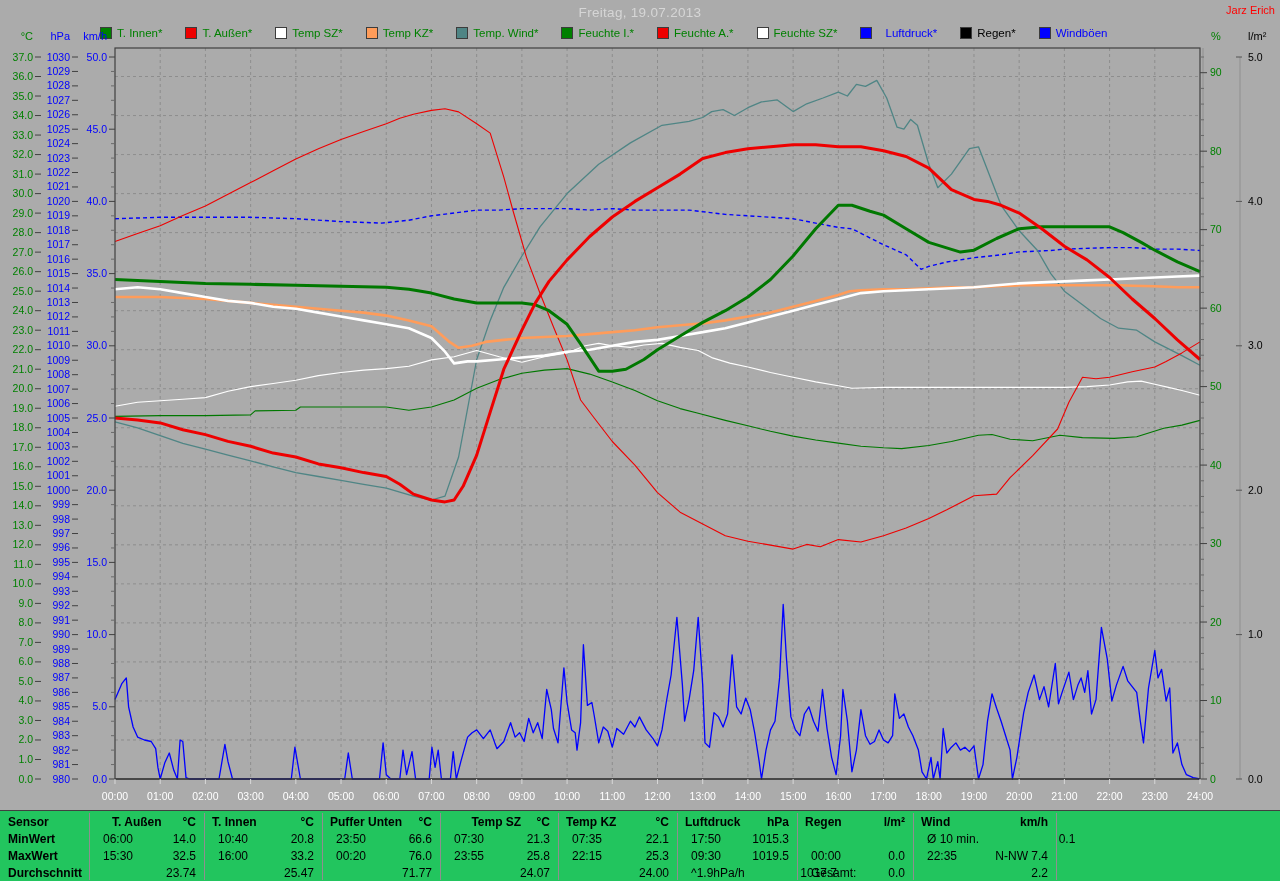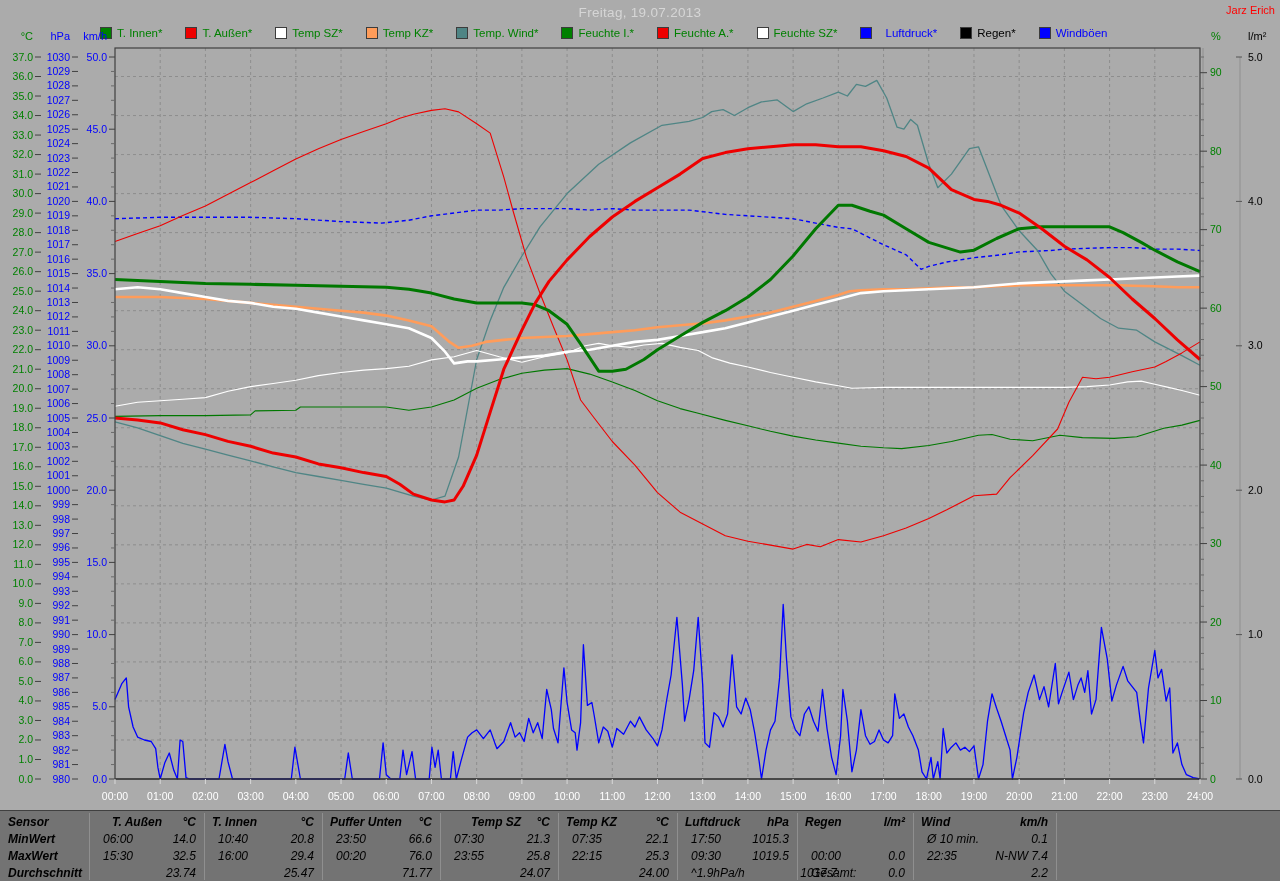--- a/index.html
+++ b/index.html
@@ -5,22 +5,22 @@
   html,body{margin:0;padding:0;background:#ababab;}
   .app{position:relative;width:1280px;height:881px;background:#ababab;
        font-family:"Liberation Sans",sans-serif;overflow:hidden;}
   .titlebar-title{position:absolute;top:5px;left:0;right:0;text-align:center;
        font-size:13.5px;color:#d6d6d6;letter-spacing:.3px;}
   .titlebar-user{position:absolute;top:4px;right:5px;font-size:11px;color:#ff0000;}
   .legend{position:absolute;top:27px;left:100px;display:flex;gap:23px;align-items:center;}
   .legend-item{display:flex;align-items:center;gap:5px;font-size:11.5px;white-space:nowrap;}
   .legend-sw{width:10px;height:10px;border:1px solid #3c3c3c;flex:0 0 auto;}
   #chart{position:absolute;left:0;top:0;}
-  .dtable{position:absolute;left:0;top:810px;width:1280px;height:71px;background:#737373;
-       border-top:1px solid #404040;font-size:12px;color:#000;font-style:italic;}
+  .dtable{position:absolute;left:0;top:810px;width:1280px;height:71px;background:#22c55e;
+       border-top:1px solid #404040;font-size:12px;color:#000;}
   .tcell{position:absolute;white-space:nowrap;line-height:16px;}
   .tsep{position:absolute;top:2px;bottom:2px;width:1px;background:#8f8f8f;}
   .b{font-weight:700;}
 </style>
 </head>
 <body>
 
 <div class="app">
   <div class="titlebar-title">Freitag, 19.07.2013</div>
   <div class="titlebar-user">Jarz Erich</div>
@@ -518,21 +518,21 @@
       <div class="tcell" style="left: 124px; top: 20px; width: 72px; text-align: right;">14.0</div>
       <div class="tcell" style="left: 103px; top: 37px; width: 63.25px; text-align: left;">15:30</div>
       <div class="tcell" style="left: 124px; top: 37px; width: 72px; text-align: right;">32.5</div>
       <div class="tcell" style="left: 124px; top: 54px; width: 72px; text-align: right;">23.74</div>
       <div class="tsep" style="left: 89px;"></div>
       <div class="tcell b" style="left: 212px; top: 3px; width: 73.16px; text-align: left;">T. Innen</div>
       <div class="tcell b" style="left: 256px; top: 3px; width: 58px; text-align: right;">°C</div>
       <div class="tcell" style="left: 218px; top: 20px; width: 64.9px; text-align: left;">10:40</div>
       <div class="tcell" style="left: 242px; top: 20px; width: 72px; text-align: right;">20.8</div>
       <div class="tcell" style="left: 218px; top: 37px; width: 64.9px; text-align: left;">16:00</div>
-      <div class="tcell" style="left: 242px; top: 37px; width: 72px; text-align: right;">29.4</div>
+      <div class="tcell" style="left: 242px; top: 37px; width: 72px; text-align: right;">33.2</div>
       <div class="tcell" style="left: 242px; top: 54px; width: 72px; text-align: right;">25.47</div>
       <div class="tsep" style="left: 204px;"></div>
       <div class="tcell b" style="left: 330px; top: 3px; width: 73.16px; text-align: left;">Puffer Unten</div>
       <div class="tcell b" style="left: 374px; top: 3px; width: 58px; text-align: right;">°C</div>
       <div class="tcell" style="left: 336px; top: 20px; width: 64.9px; text-align: left;">23:50</div>
       <div class="tcell" style="left: 360px; top: 20px; width: 72px; text-align: right;">66.6</div>
       <div class="tcell" style="left: 336px; top: 37px; width: 64.9px; text-align: left;">00:20</div>
       <div class="tcell" style="left: 360px; top: 37px; width: 72px; text-align: right;">76.0</div>
       <div class="tcell" style="left: 360px; top: 54px; width: 72px; text-align: right;">71.77</div>
       <div class="tsep" style="left: 322px;"></div>
@@ -564,20 +564,20 @@
       <div class="tcell b" style="left: 805px; top: 3px; width: 71.92px; text-align: left;">Regen</div>
       <div class="tcell b" style="left: 847px; top: 3px; width: 58px; text-align: right;">l/m²</div>
       <div class="tcell" style="left: 811px; top: 37px; width: 63.8px; text-align: left;">00:00</div>
       <div class="tcell" style="left: 833px; top: 37px; width: 72px; text-align: right;">0.0</div>
       <div class="tcell" style="left: 811px; top: 54px; width: 63.8px; text-align: left;">Gesamt:</div>
       <div class="tcell" style="left: 833px; top: 54px; width: 72px; text-align: right;">0.0</div>
       <div class="tsep" style="left: 797px;"></div>
       <div class="tcell b" style="left: 921px; top: 3px; width: 88.66px; text-align: left;">Wind</div>
       <div class="tcell b" style="left: 990px; top: 3px; width: 58px; text-align: right;">km/h</div>
       <div class="tcell" style="left: 927px; top: 20px; width: 78.65px; text-align: left;">Ø 10 min.</div>
-      <div class="tcell" style="left: 976px; top: 20px; width: 72px; text-align: right;">0.1</div>
+      <div class="tcell" style="left: 1031px; top: 20px; width: 72px; text-align: center;">0.1</div>
       <div class="tcell" style="left: 927px; top: 37px; width: 78.65px; text-align: left;">22:35</div>
       <div class="tcell" style="left: 976px; top: 37px; width: 72px; text-align: right;">N-NW 7.4</div>
       <div class="tcell" style="left: 976px; top: 54px; width: 72px; text-align: right;">2.2</div>
       <div class="tsep" style="left: 913px;"></div>
       <div class="tsep" style="left: 1056px;"></div>
     </div>
 </div>
 
 </body></html>

